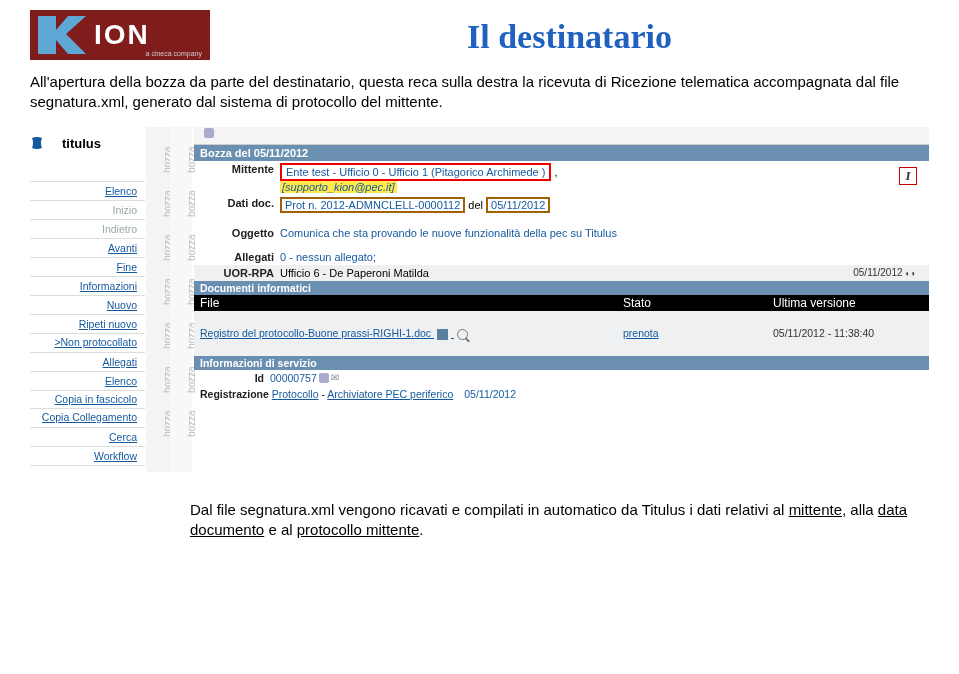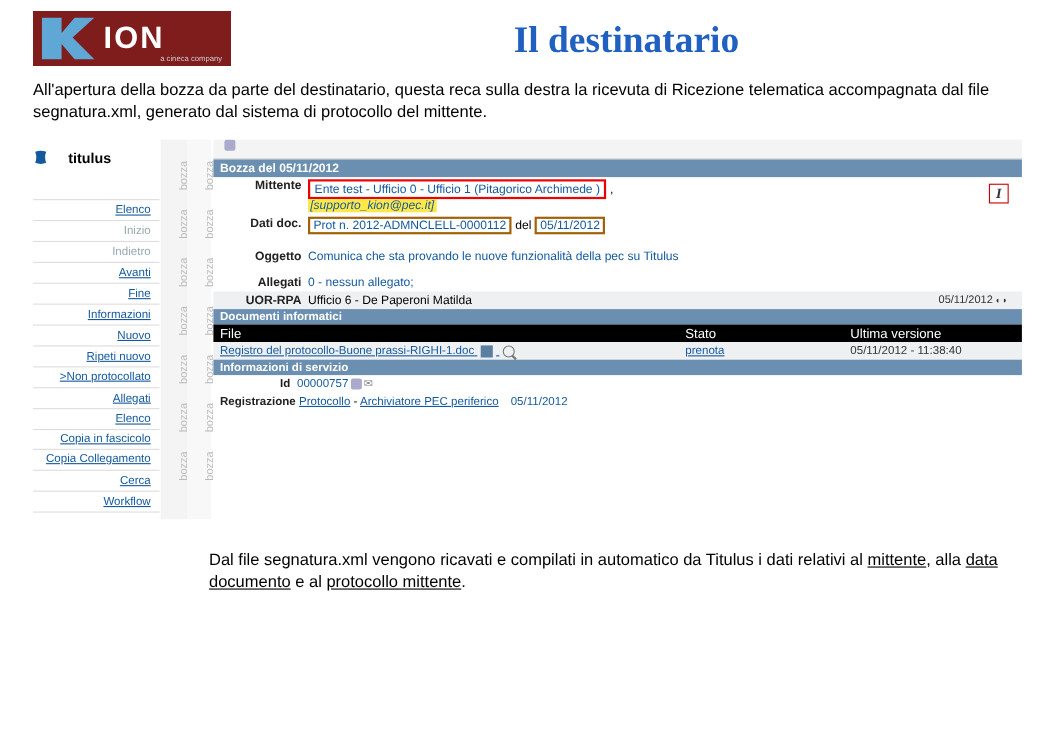--- a/index.html
+++ b/index.html
@@ -47,21 +47,21 @@
   .section-hdr { background: #6a8fb1; color: #fff; font-weight: bold; font-size: 10.5px; padding: 1px 6px; }
   .light-row { background: #eef0f2; padding: 2px 6px; font-size: 11px; display: flex; }
   .light-row .m-lbl { color: #222; }
   .light-row .right-val { margin-left: auto; color: #333; font-size: 10px; padding-right: 8px; }
   
   .file-hdr { background: #000000; color: #fff; font-size: 12px; padding: 1px 6px; display: flex; }
   .file-hdr span:nth-child(1) { flex: 1; }
   .file-hdr span:nth-child(2) { width: 150px; }
   .file-hdr span:nth-child(3) { width: 150px; }
   
-  .file-row { background: #eef0f2; padding: 2px 6px; font-size: 10.5px; display: flex; align-items: center; }
+  .file-row { background: #eef0f2; padding: 16px 6px; font-size: 10.5px; display: flex; align-items: center; }
   .file-row .fn { flex: 1; color: #14599e; text-decoration: underline; }
   .file-row .stato { width: 150px; color: #14599e; text-decoration: underline; }
   .file-row .ver { width: 150px; color: #333; }
   .disk-icon { display: inline-block; width: 11px; height: 11px; background: #5a7fa0; margin: 0 3px; vertical-align: middle; }
   .mag-icon { display: inline-block; width: 11px; height: 11px; border: 1.5px solid #777; border-radius: 50%; position: relative; margin: 0 3px; vertical-align: middle; }
   .mag-icon::after { content: ''; position: absolute; width: 5px; height: 1.5px; background: #777; bottom: -2px; right: -3px; transform: rotate(45deg); }
   
   .info-hdr { background: #6a8fb1; color: #fff; font-weight: bold; font-size: 10.5px; padding: 1px 6px; }
   .info-row { padding: 2px 6px; font-size: 10.5px; display: flex; align-items: center; }
   .info-row .m-lbl { width: 70px; }

